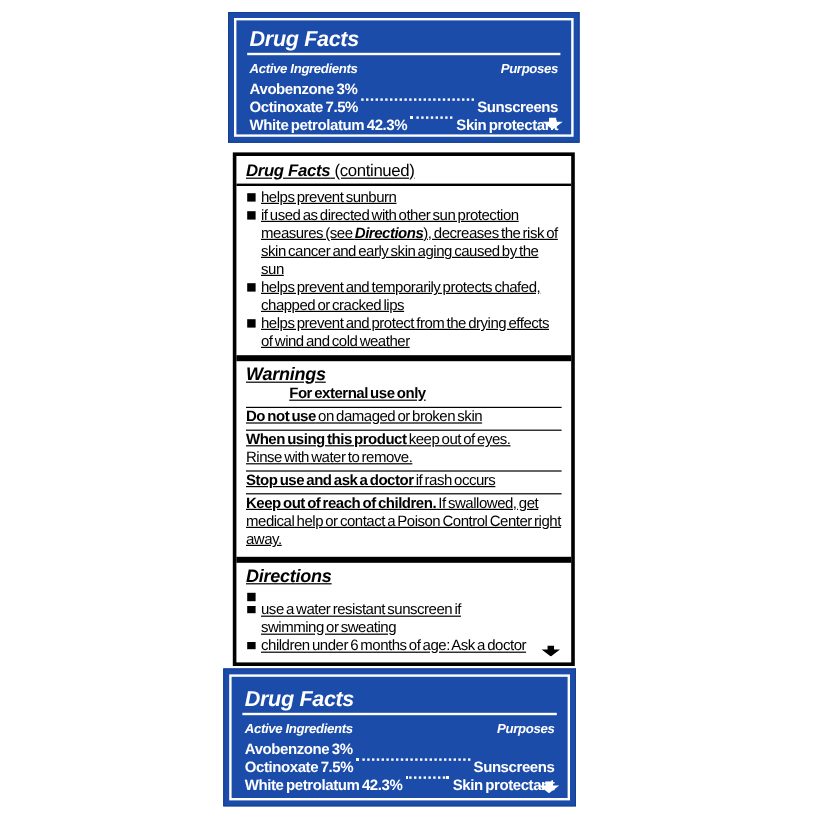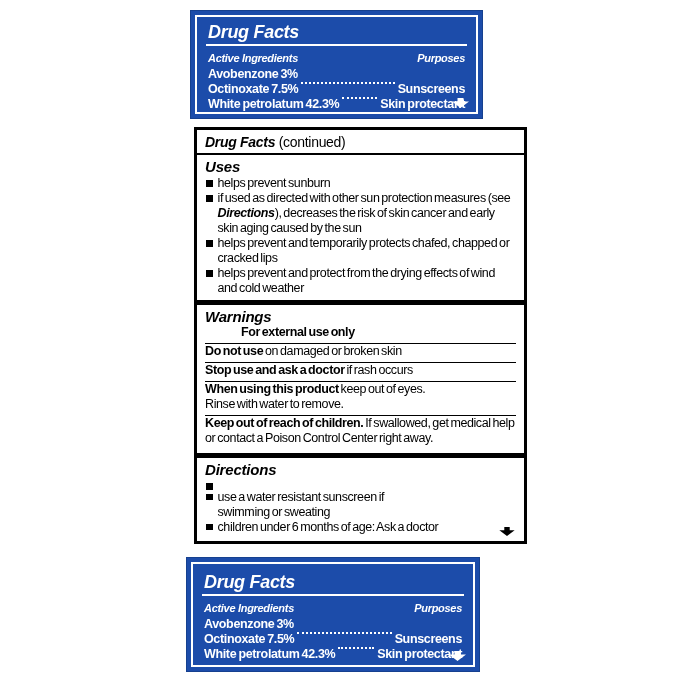--- a/index.html
+++ b/index.html
@@ -32,22 +32,22 @@
     font-weight:700;font-size:12.5px;line-height:15px;
     letter-spacing:-0.35px;word-spacing:-1px;margin:0 2px;
   }
   .ing-row .leader{
     flex:1 1 auto;border-bottom:2px dotted #ffffff;margin:0 3px 3px 3px;min-width:8px;
   }
   .ing-row.no-leader .leader{border-bottom:none;}
   .cont-arrow{position:absolute;right:7px;bottom:4px;line-height:0;}
   
   .mid-panel{
-    position:absolute;left:194px;top:127px;width:333px;
-    background:#fff;border:3px solid #000;box-sizing:border-box;
+    position:absolute;left:194px;top:127px;width:285px;
+    background:#fff;border:3px solid #000;box-sizing:border-box;text-decoration:underline;
   }
   .mid-header{
     padding:4px 8px 3px 8px;font-size:14px;line-height:16px;letter-spacing:-0.3px;
   }
   .mid-header .df{font-style:italic;font-weight:700;}
   .hdr-rule{height:2px;background:#000;margin:0;}
   .section{padding:2px 8px 4px 8px;position:relative;}
   .sec-divider{height:5px;background:#000;}
   .sec-heading{
     font-style:italic;font-weight:700;font-size:15px;line-height:17px;
@@ -99,21 +99,20 @@
   </div>
 </div>
 
 <div class="mid-panel">
   <div class="mid-header">
     <span class="df">Drug Facts</span><span> (continued)</span>
   </div>
   <div class="hdr-rule"></div>
 
   <div class="section">
-    <div class="sec-heading">Uses</div>
     <div class="bullet-item txt">
       <span class="bullet-sq"></span>
       <span>helps prevent sunburn</span>
     </div>
     <div class="bullet-item txt">
       <span class="bullet-sq"></span>
       <span><span>if used as directed with other sun protection measures (see </span><span class="em-bi">Directions</span><span>), decreases the risk of skin cancer and early skin aging caused by the sun</span></span>
     </div>
     <div class="bullet-item txt">
       <span class="bullet-sq"></span>
@@ -127,25 +126,25 @@
 
   <div class="sec-divider"></div>
 
   <div class="section">
     <div class="sec-heading" style="margin-bottom:0;">Warnings</div>
     <div class="txt b ext-use">For external use only</div>
     <div class="wrow txt">
       <span class="b">Do not use</span><span> on damaged or broken skin</span>
     </div>
     <div class="wrow txt">
-      <span class="b">Stop use and ask a doctor</span><span> if rash occurs</span>
-    </div>
-    <div class="wrow txt">
       <div><span class="b">When using this product</span><span> keep out of eyes.</span></div>
       <div>Rinse with water to remove.</div>
+    </div>
+    <div class="wrow txt">
+      <span class="b">Stop use and ask a doctor</span><span> if rash occurs</span>
     </div>
     <div class="wrow txt">
       <span class="b">Keep out of reach of children.</span><span>  If swallowed, get medical help or contact a Poison Control Center right away.</span>
     </div>
   </div>
 
   <div class="sec-divider"></div>
 
   <div class="section" style="padding-bottom:6px;">
     <div class="sec-heading">Directions</div>

